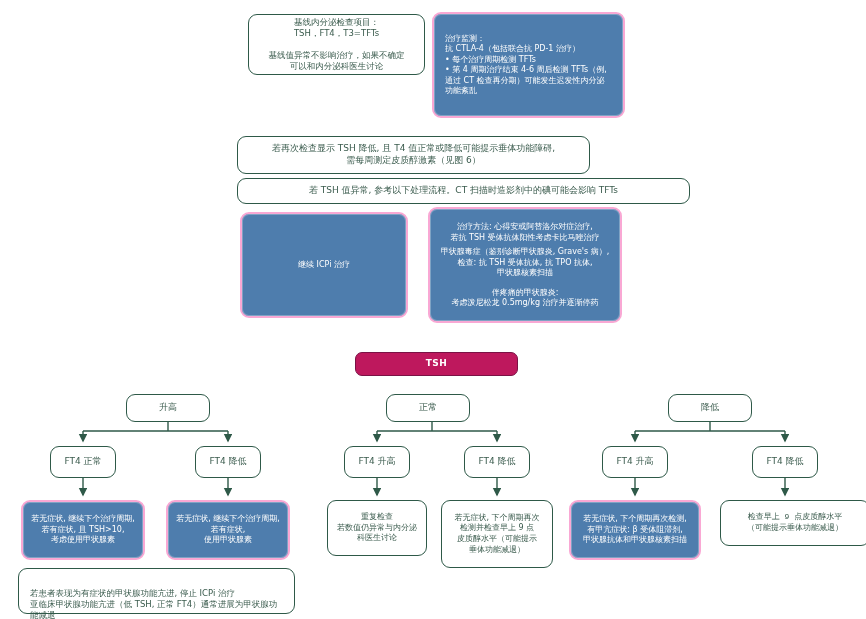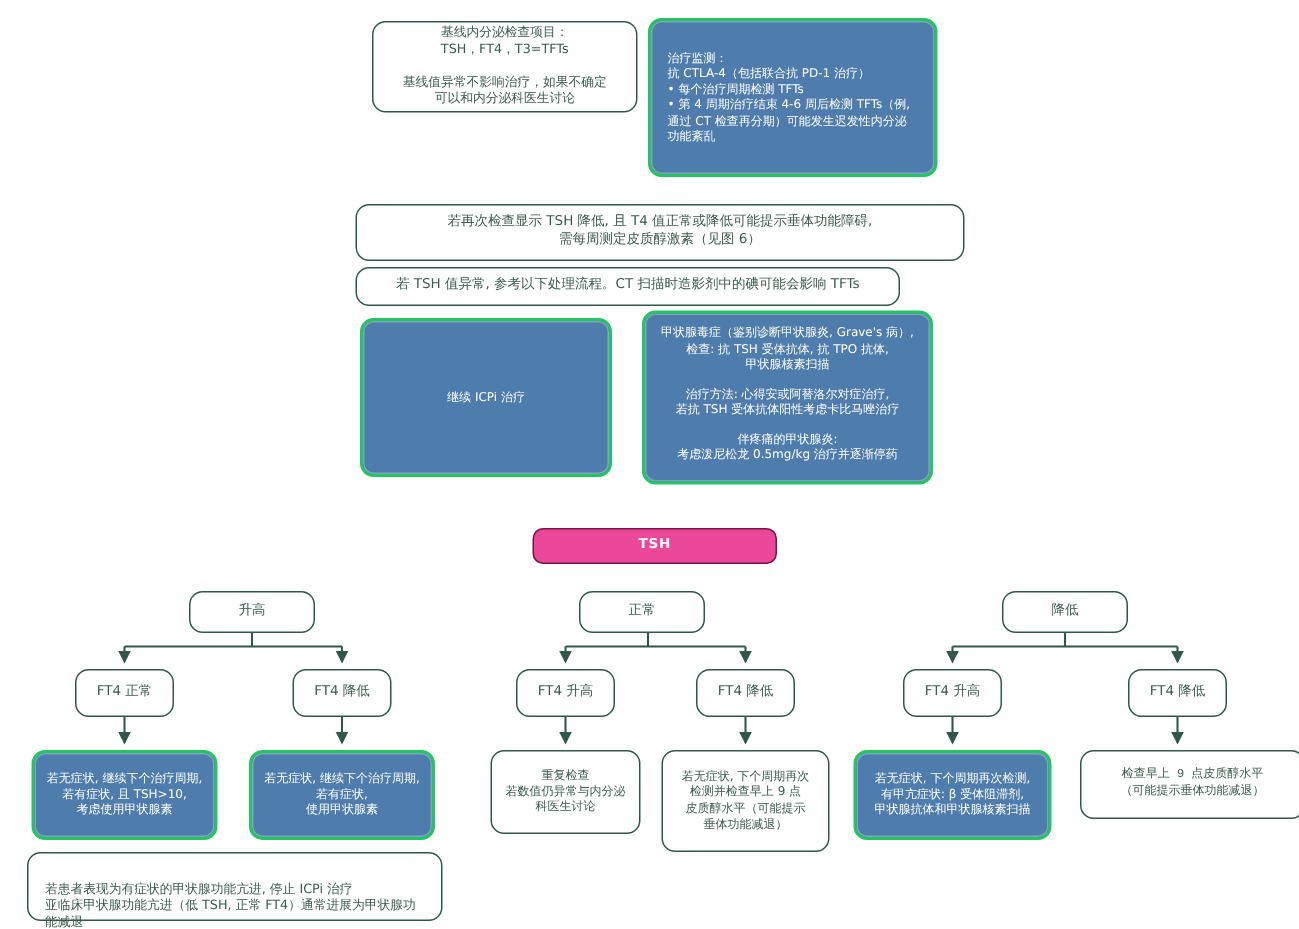--- a/index.html
+++ b/index.html
@@ -10,25 +10,25 @@
   }
   .box{
     position:absolute;border-radius:9px;box-sizing:border-box;
     font-size:9px;line-height:1.3;white-space:pre-line;
   }
   .white-box{
     background:#ffffff;border:1.6px solid #2e5948;color:#3a5b4d;
     text-align:center;
   }
   .blue-box{
-    background:#4e7dad;border:2px solid #22c55e;color:#ffffff;
+    background:#4e7dad;border:2px solid #f9a8d4;color:#ffffff;
     text-align:center;box-shadow:inset 0 0 0 1px #7fa3c4;
   }
   .maroon-box{
-    background:#ec4899;border:1px solid #7a1245;color:#ffffff;
+    background:#be185d;border:1px solid #7a1245;color:#ffffff;
     display:flex;align-items:center;justify-content:center;
     font-weight:bold;font-size:9px;letter-spacing:.5px;border-radius:7px;
   }
   .center-flex{display:flex;flex-direction:column;align-items:center;justify-content:center;}
   .p{margin:4px;}
   .p + .p{margin-top:7px;}
   .left-align{text-align:left;}
   .small{font-size:8px;line-height:1.32;}
   .node-label{font-size:9px;justify-content:center;}
   svg.connectors{position:absolute;left:0;top:0;pointer-events:none;}
@@ -46,39 +46,39 @@
 <div class="box blue-box left-align small" style="left:432px;top:12px;width:193px;height:106px;padding:5px 7px;">
   <div class="p">治疗监测：
 抗 CTLA-4（包括联合抗 PD-1 治疗）
 • 每个治疗周期检测 TFTs
 • 第 4 周期治疗结束 4-6 周后检测 TFTs（例, 通过 CT 检查再分期）可能发生迟发性内分泌功能紊乱</div>
   <div class="p">抗 PD-1/ 抗 PD-L1
 • 前 3 个月, 每个治疗周期检测 TFTs, 以后每两个周期检测一次（每 2 周用药一次的病例）
 • 根据症状 / 低 TSH 检测皮质醇</div>
 </div>
 
-<div class="box white-box center-flex" style="left:237px;top:136px;width:406px;height:36px;padding:18px 8px;">
+<div class="box white-box center-flex" style="left:237px;top:136px;width:353px;height:36px;padding:18px 8px;">
   <div class="p">若再次检查显示 TSH 降低, 且 T4 值正常或降低可能提示垂体功能障碍,
 需每周测定皮质醇激素（见图 6）</div>
 </div>
 
-<div class="box white-box center-flex" style="left:237px;top:178px;width:363px;height:26px;padding:3px 8px;">
+<div class="box white-box center-flex" style="left:237px;top:178px;width:453px;height:26px;padding:3px 8px;">
   <div class="p">若 TSH 值异常, 参考以下处理流程。CT 扫描时造影剂中的碘可能会影响 TFTs</div>
 </div>
 
 <div class="box blue-box center-flex small" style="left:240px;top:212px;width:168px;height:106px;padding:5px 6px;">
   <div class="p">继续 ICPi 治疗</div>
 </div>
 
 <div class="box blue-box center-flex small" style="left:428px;top:207px;width:194px;height:116px;padding:5px 6px;">
+  <div class="p" style="margin-top:5px">治疗方法: 心得安或阿替洛尔对症治疗,
+若抗 TSH 受体抗体阳性考虑卡比马唑治疗</div>
   <div class="p" style="margin-top:0">甲状腺毒症（鉴别诊断甲状腺炎, Grave's 病）,
 检查: 抗 TSH 受体抗体, 抗 TPO 抗体,
 甲状腺核素扫描</div>
-  <div class="p" style="margin-top:5px">治疗方法: 心得安或阿替洛尔对症治疗,
-若抗 TSH 受体抗体阳性考虑卡比马唑治疗</div>
   <div class="p" style="margin-top:5px">伴疼痛的甲状腺炎:
 考虑泼尼松龙 0.5mg/kg 治疗并逐渐停药</div>
 </div>
 
 <div class="box maroon-box" style="left:355px;top:352px;width:163px;height:24px;">
   <span>TSH</span>
 </div>
 
 <svg class="connectors" width="866" height="619" viewBox="0 0 866 619">
   <defs>

